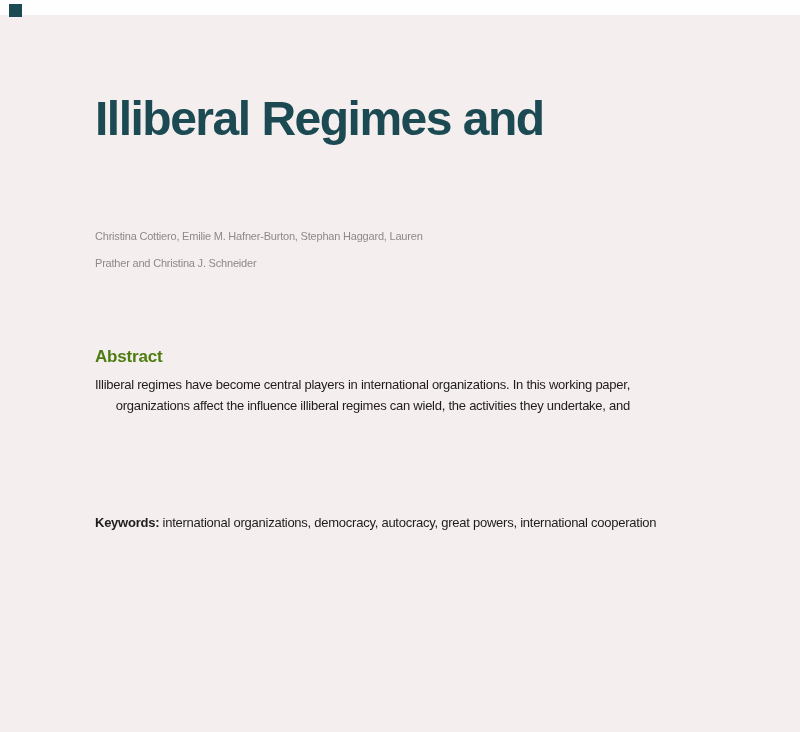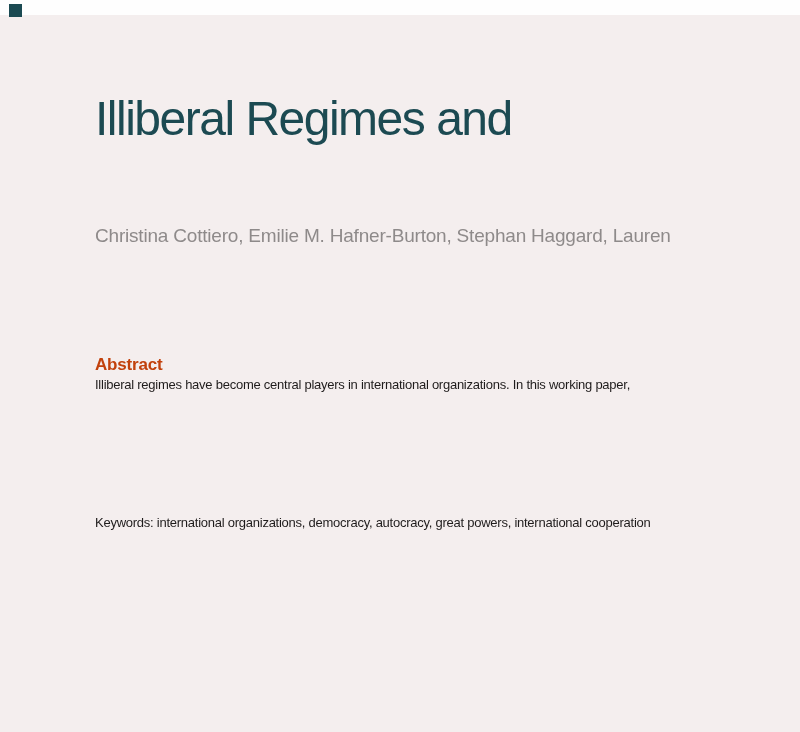--- a/index.html
+++ b/index.html
@@ -22,78 +22,79 @@
     top: 4px; left: 9px;
     width: 13px; height: 13px;
     background: #1b4a52;
   }
   .title-block {
     position: absolute;
     top: 86px; left: 95px;
     color: #1c4a52;
     font-size: 48px;
     line-height: 65px;
-    font-weight: 400;
+    font-weight: 700;
     letter-spacing: -1.5px;
     white-space: nowrap;
   }
   .authors-block {
     position: absolute;
     top: 223px; left: 95px;
     color: #8e8a8a;
-    font-size: 19px;
+    font-size: 11px;
     line-height: 26.5px;
     letter-spacing: -0.2px;
     white-space: nowrap;
   }
   .abstract-heading {
     position: absolute;
     top: 347px; left: 95px;
-    color: #c2410c;
+    color: #4d7c0f;
     font-size: 17px;
     font-weight: 700;
     letter-spacing: -0.2px;
-    margin-top: 8px;
   }
   .abstract-body {
     position: absolute;
     top: 375px; left: 95px;
     color: #1f1c1c;
     font-size: 13px;
     line-height: 20.5px;
     letter-spacing: -0.25px;
     white-space: nowrap;
     text-align: right;
   }
   .keywords-line {
     position: absolute;
     top: 513px; left: 95px;
     color: #1f1c1c;
     font-size: 13px;
     line-height: 20px;
     letter-spacing: -0.25px;
     white-space: nowrap;
   }
-  .keywords-line .kw-label { font-weight: 400; }
+  .keywords-line .kw-label { font-weight: 700; }
 </style>
 </head>
 <body>
 
 <div class="top-strip"></div>
 <div class="accent-square"></div>
 
 <div class="title-block">
   <div>Illiberal Regimes and</div>
 </div>
 
 <div class="authors-block">
   <div>Christina Cottiero, Emilie M. Hafner-Burton, Stephan Haggard, Lauren</div>
+  <div>Prather and Christina J. Schneider</div>
 </div>
 
 <div class="abstract-heading">Abstract</div>
 
 <div class="abstract-body">
   <div>Illiberal regimes have become central players in international organizations. In this working paper,</div>
+  <div>organizations affect the influence illiberal regimes can wield, the activities they undertake, and</div>
 </div>
 
 <div class="keywords-line">
   <span class="kw-label">Keywords:</span><span> international organizations, democracy, autocracy, great powers, international cooperation</span>
 </div>
 
 </body></html>

